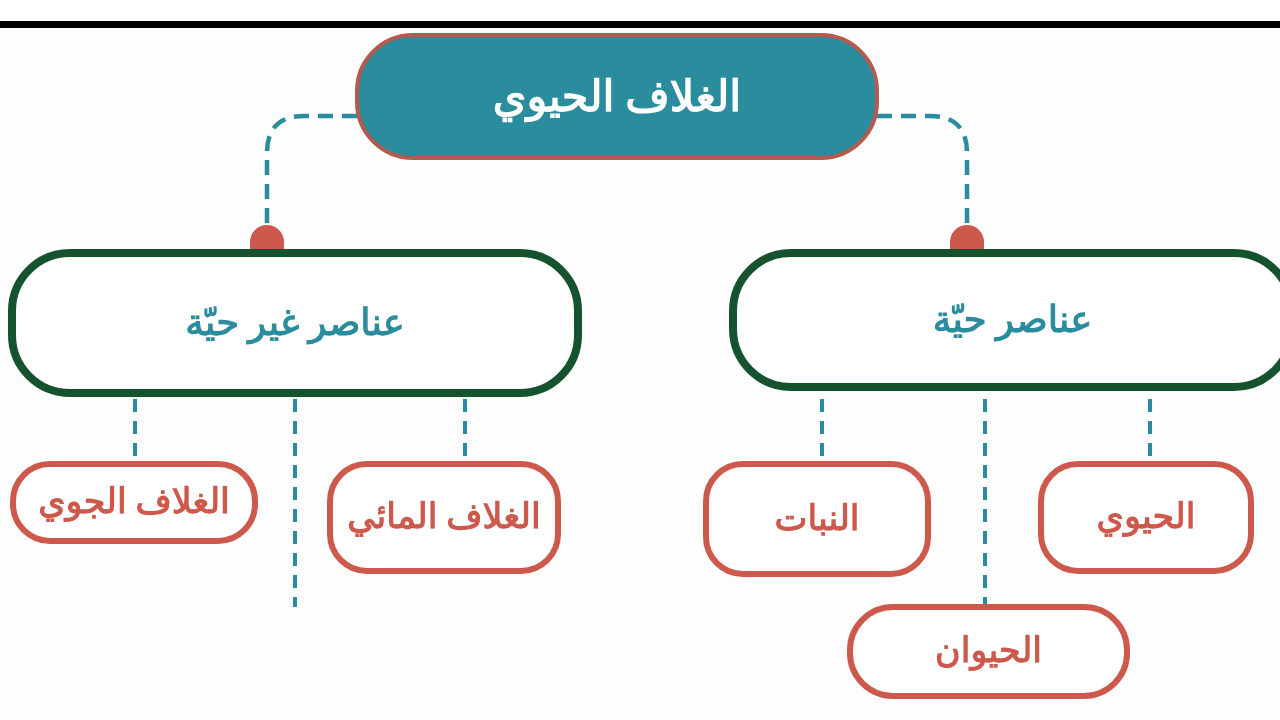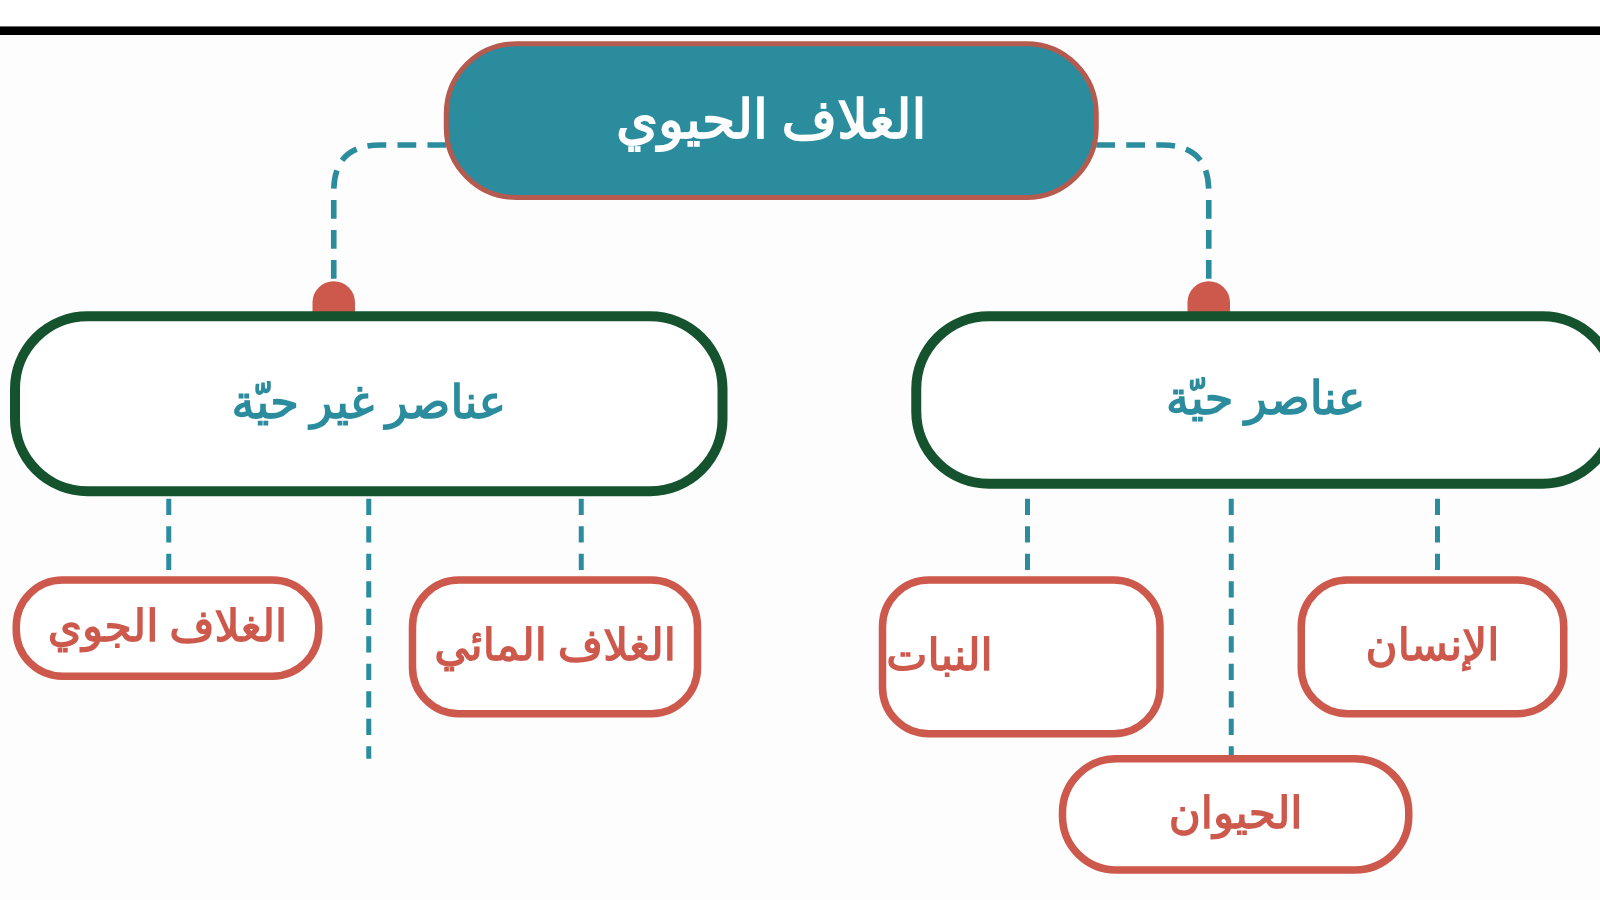--- a/index.html
+++ b/index.html
@@ -49,21 +49,21 @@
   .node-leaf {
     background: #ffffff;
     border: 6px solid #cd584c;
     border-radius: 40px;
     color: #cd584c;
     font-size: 35px;
   }
   #leaf-atmosphere  { left: 10px;   top: 440px; width: 248px; height: 83px; }
   #leaf-hydrosphere { left: 327px;  top: 440px; width: 234px; height: 113px; }
   #leaf-lithosphere { left: 145px;  top: 583px; width: 313px; height: 119px; border-radius: 46px; }
-  #leaf-plants      { left: 703px;  top: 440px; width: 228px; height: 129px; justify-content: flex-end; }
+  #leaf-plants      { left: 703px;  top: 440px; width: 228px; height: 116px; }
   #leaf-humans      { left: 1038px; top: 440px; width: 216px; height: 113px; }
   #leaf-animals     { left: 847px;  top: 583px; width: 283px; height: 95px; border-radius: 46px; }
 </style>
 </head>
 <body>
 
 <div id="stage">
 
   <div id="bar-top" class="bar"></div>
   <div id="bar-bottom" class="bar"></div>
@@ -100,19 +100,19 @@
     <span>الغلاف الجوي</span>
   </div>
   <div class="node node-leaf" id="leaf-hydrosphere">
     <span>الغلاف المائي</span>
   </div>
 
   <div class="node node-leaf" id="leaf-plants">
     <span>النبات</span>
   </div>
   <div class="node node-leaf" id="leaf-humans">
-    <span>الإنسان</span>
+    <span>الحيوي</span>
   </div>
   <div class="node node-leaf" id="leaf-animals">
     <span>الحيوان</span>
   </div>
 
 </div>
 
 </body></html>

